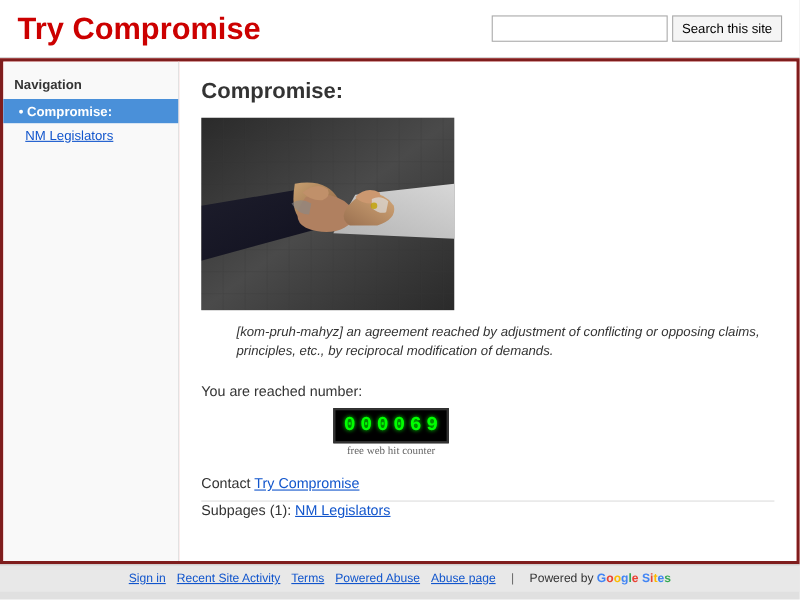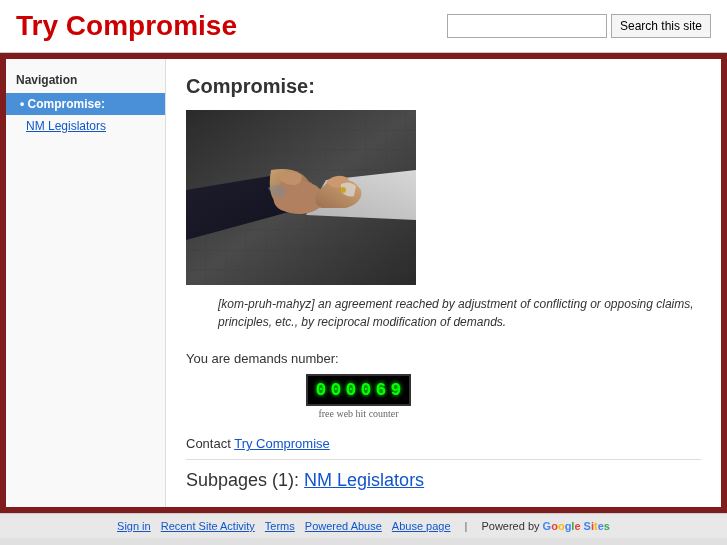--- a/index.html
+++ b/index.html
@@ -46,21 +46,21 @@
       font-size: 12px;
       cursor: pointer;
       height: 24px;
     }
 
     
     #main-container {
       display: flex;
       background: #fca5a5;
       min-height: 460px;
-      border: 6px solid #7f1d1d;
+      border: 3px solid #7f1d1d;
       margin: 0;
     }
 
     
     #sidebar {
       width: 160px;
       min-width: 160px;
       background: #f9f9f9;
       border-right: 1px solid #ddd;
       padding: 10px 0;
@@ -167,23 +167,23 @@
       font-size: 13px;
       margin-bottom: 8px;
       color: #333;
     }
     #contact-line a, .link {
       color: #1155cc;
       text-decoration: underline;
       cursor: pointer;
     }
     #subpages-line {
-      font-size: 18px;
-      color: #333;
-      padding-top: 10px;
+      font-size: 13px;
+      color: #333;
+      padding-top: 0;
       border-top: 1px solid #ddd;
     }
 
     
     #footer {
       background: #e8e8e8;
       border-top: 1px solid #ccc;
       padding: 6px 0;
       display: flex;
       align-items: center;
@@ -303,21 +303,21 @@
 
         <path d="M 155 74 Q 163 70 170 76 L 168 86 Q 162 88 155 82Z" fill="#ddd" opacity="0.7"></path>
 
         <circle cx="157" cy="80" r="3" fill="#c0a000" opacity="0.8"></circle>
       </svg>
     </div>
 
     <div id="definition-text">[kom-pruh-mahyz] an agreement reached by adjustment of conflicting or opposing claims, principles, etc., by reciprocal modification of demands.</div>
 
     <div id="visitor-section">
-      <div id="visitor-label">You are demands number:</div>
+      <div id="visitor-label">You are reached number:</div>
       <div id="counter-container">
         <div id="counter-display">
           <span class="digit">0</span>
           <span class="digit">0</span>
           <span class="digit">0</span>
           <span class="digit">0</span>
           <span class="digit">6</span>
           <span class="digit">9</span>
         </div>
         <span id="counter-label">free web hit counter</span>

